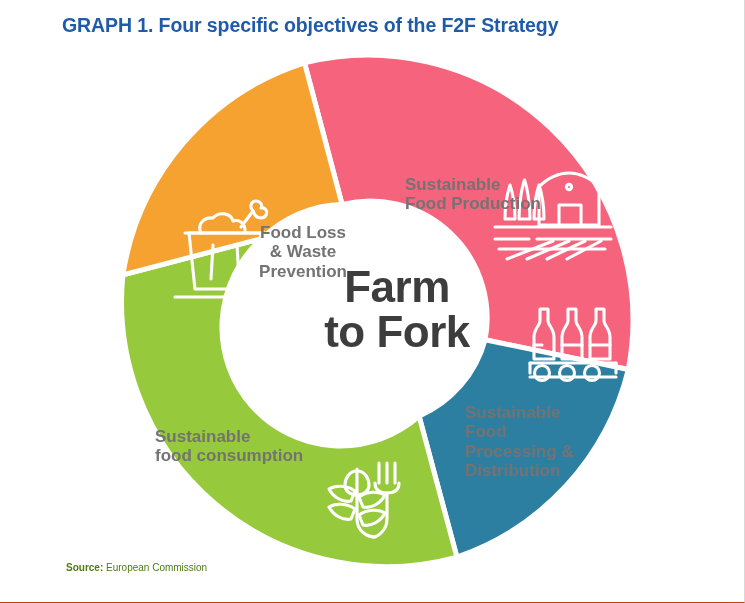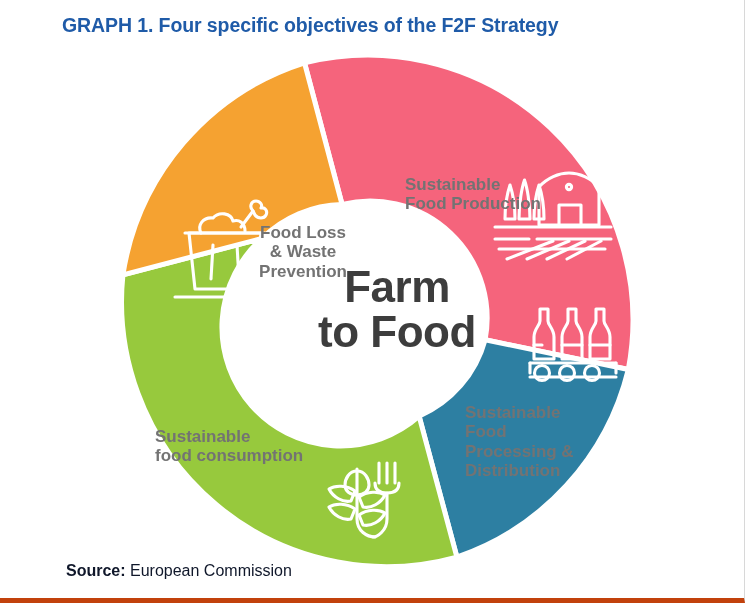--- a/index.html
+++ b/index.html
@@ -11,21 +11,21 @@
   body {
     font-family: "Liberation Sans", sans-serif;
   }
   .page {
     position: relative;
     width: 745px;
     height: 603px;
     background: #ffffff;
     box-sizing: border-box;
     border-right: 1px solid #d8d8d8;
-    border-bottom: 5px solid #c2410c;
+    border-bottom: 1px solid #c2410c;
     overflow: hidden;
   }
   .chart-title {
     position: absolute;
     left: 62px;
     top: 14px;
     font-size: 19.5px;
     font-weight: bold;
     color: #1f5ba8;
     letter-spacing: -0.1px;
@@ -77,22 +77,22 @@
   }
   .seg-label.pink   { left: 300px; top: 130px; text-align: left; }
   .seg-label.orange { left: 103px; top: 178px; text-align: center; width: 190px; }
   .seg-label.teal   { left: 360px; top: 358px; text-align: left; }
   .seg-label.green  { left: 50px;  top: 382px; text-align: left; }
 
   .source {
     position: absolute;
     left: 66px;
     top: 562px;
-    font-size: 16px;
-    color: #0f172a;
+    font-size: 10px;
+    color: #4d7c0f;
   }
   .source .bold { font-weight: bold; }
 </style>
 </head>
 <body>
 
 <div class="page">
 
   <div class="chart-title">GRAPH 1. Four specific objectives of the F2F Strategy</div>
 
@@ -204,21 +204,21 @@
         <path d="M66 30 L78 14"></path>
         <path d="M78 14 C74 10 76 4 81 4 C85 4 88 8 86 11 C90 10 93 14 91 18 C89 22 83 22 80 18 Z"></path>
 
         <path d="M0 100 L104 100"></path>
       </g>
     </svg>
 
     <div class="center-label">
       <div class="ctext">
         <span class="l1">Farm</span>
-        <span class="l2">to Food</span>
+        <span class="l2">to Fork</span>
       </div>
     </div>
 
     <div class="seg-label pink">Sustainable
 Food Production</div>
 
     <div class="seg-label teal">Sustainable
 Food
 Processing &amp;
 Distribution</div>

